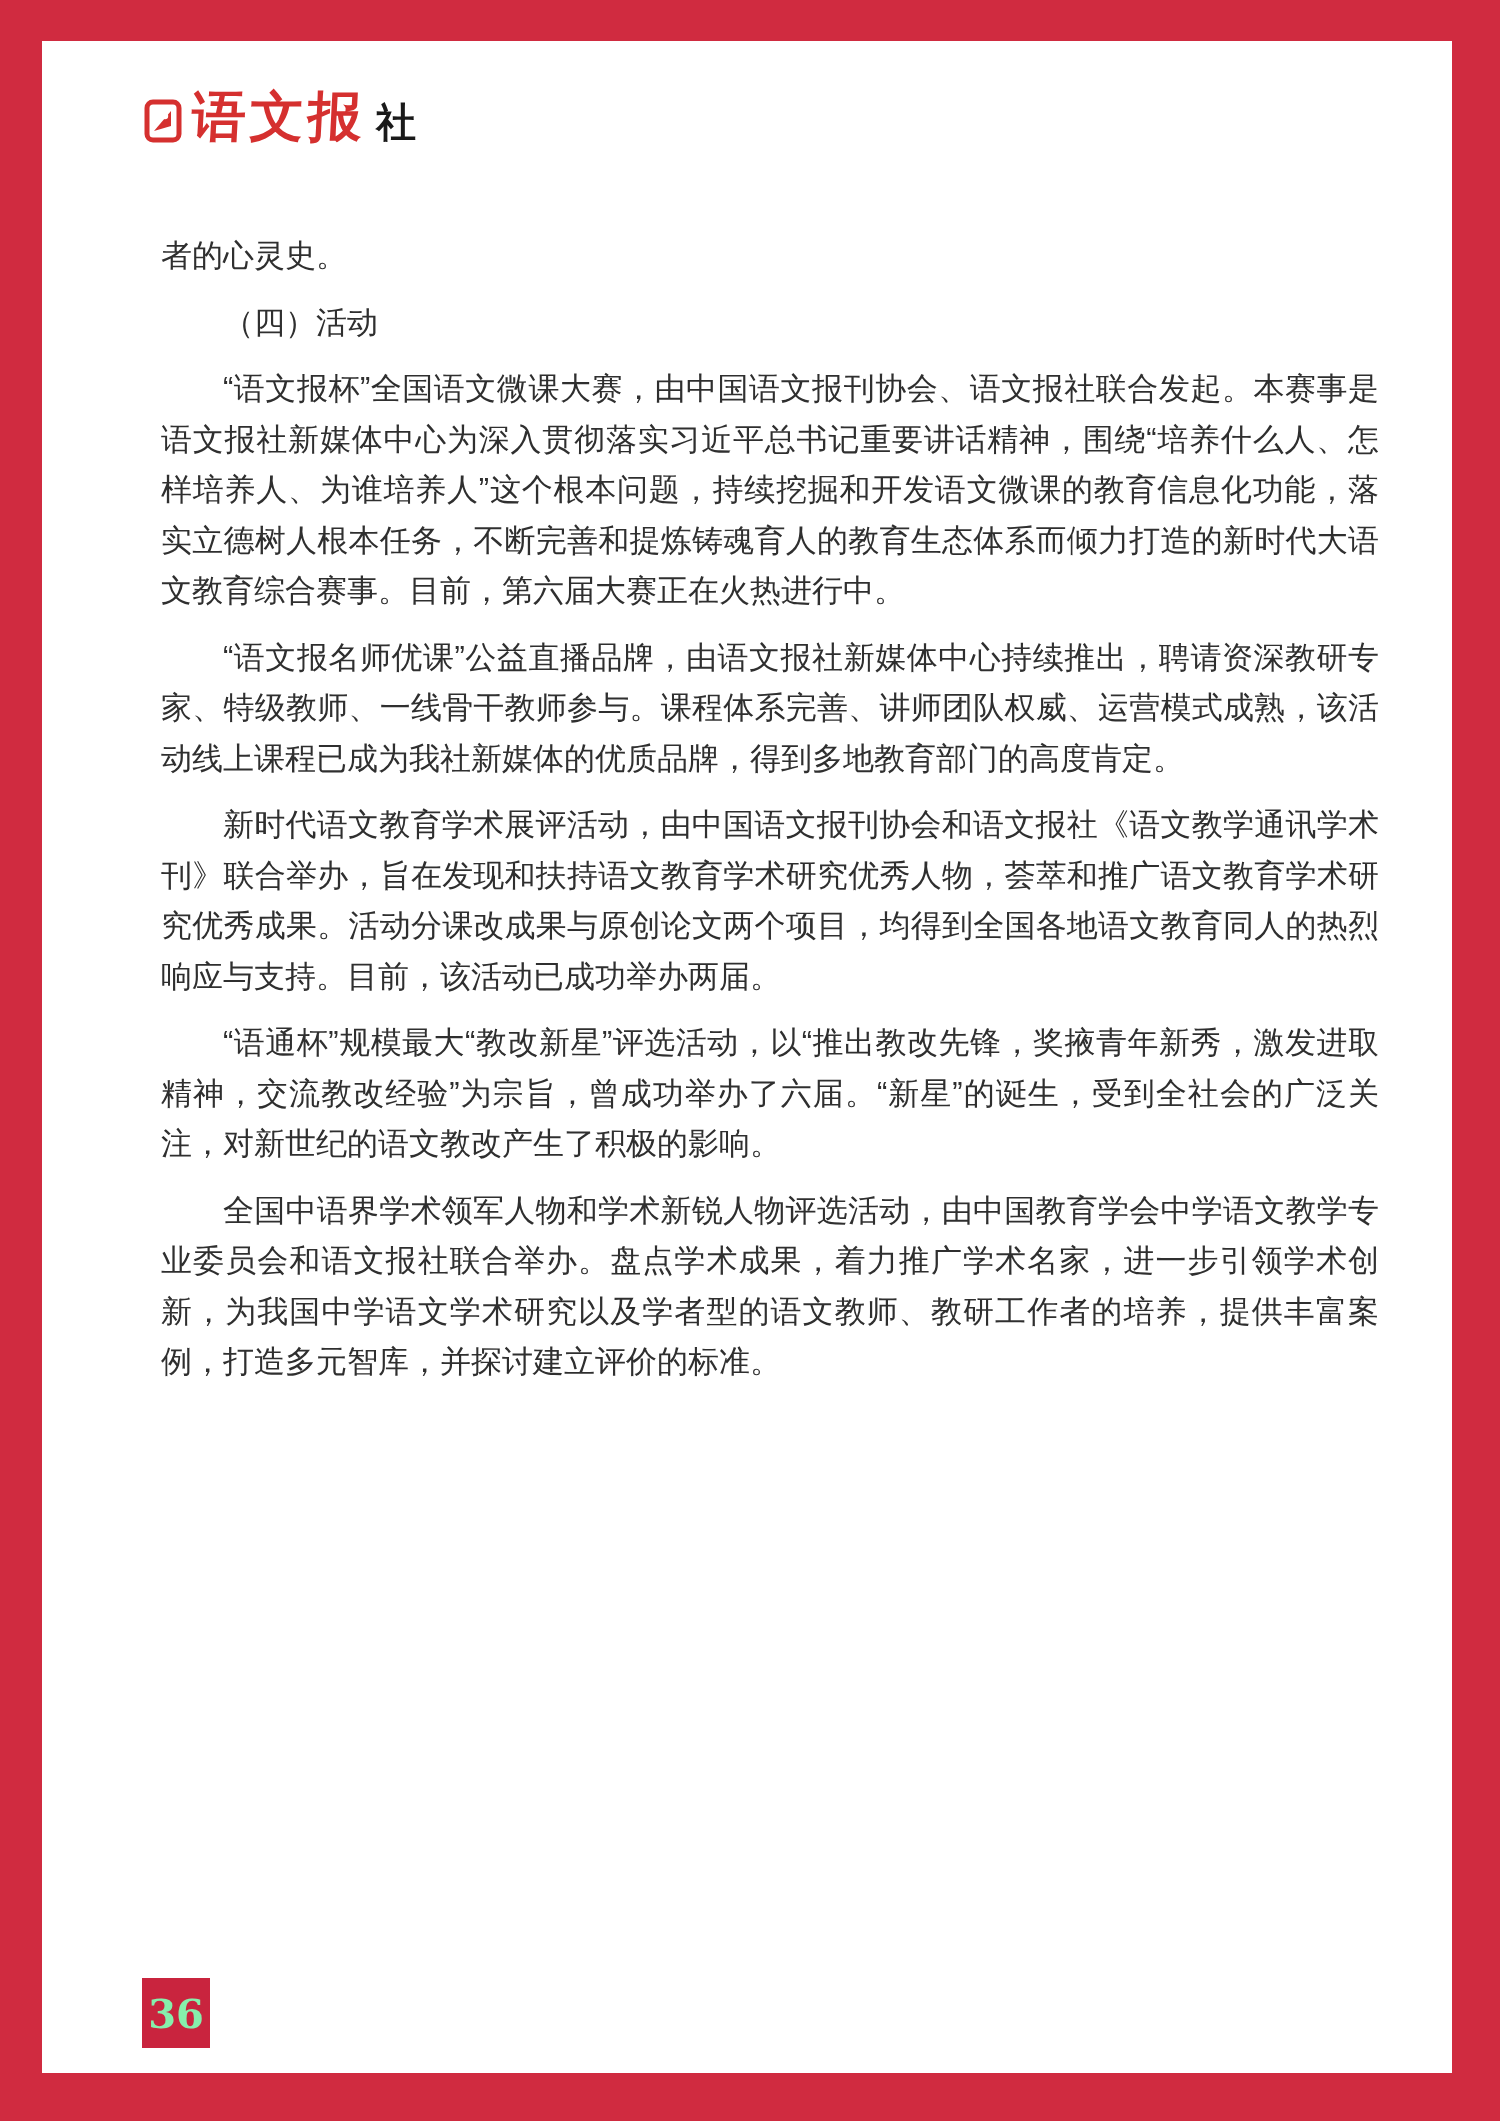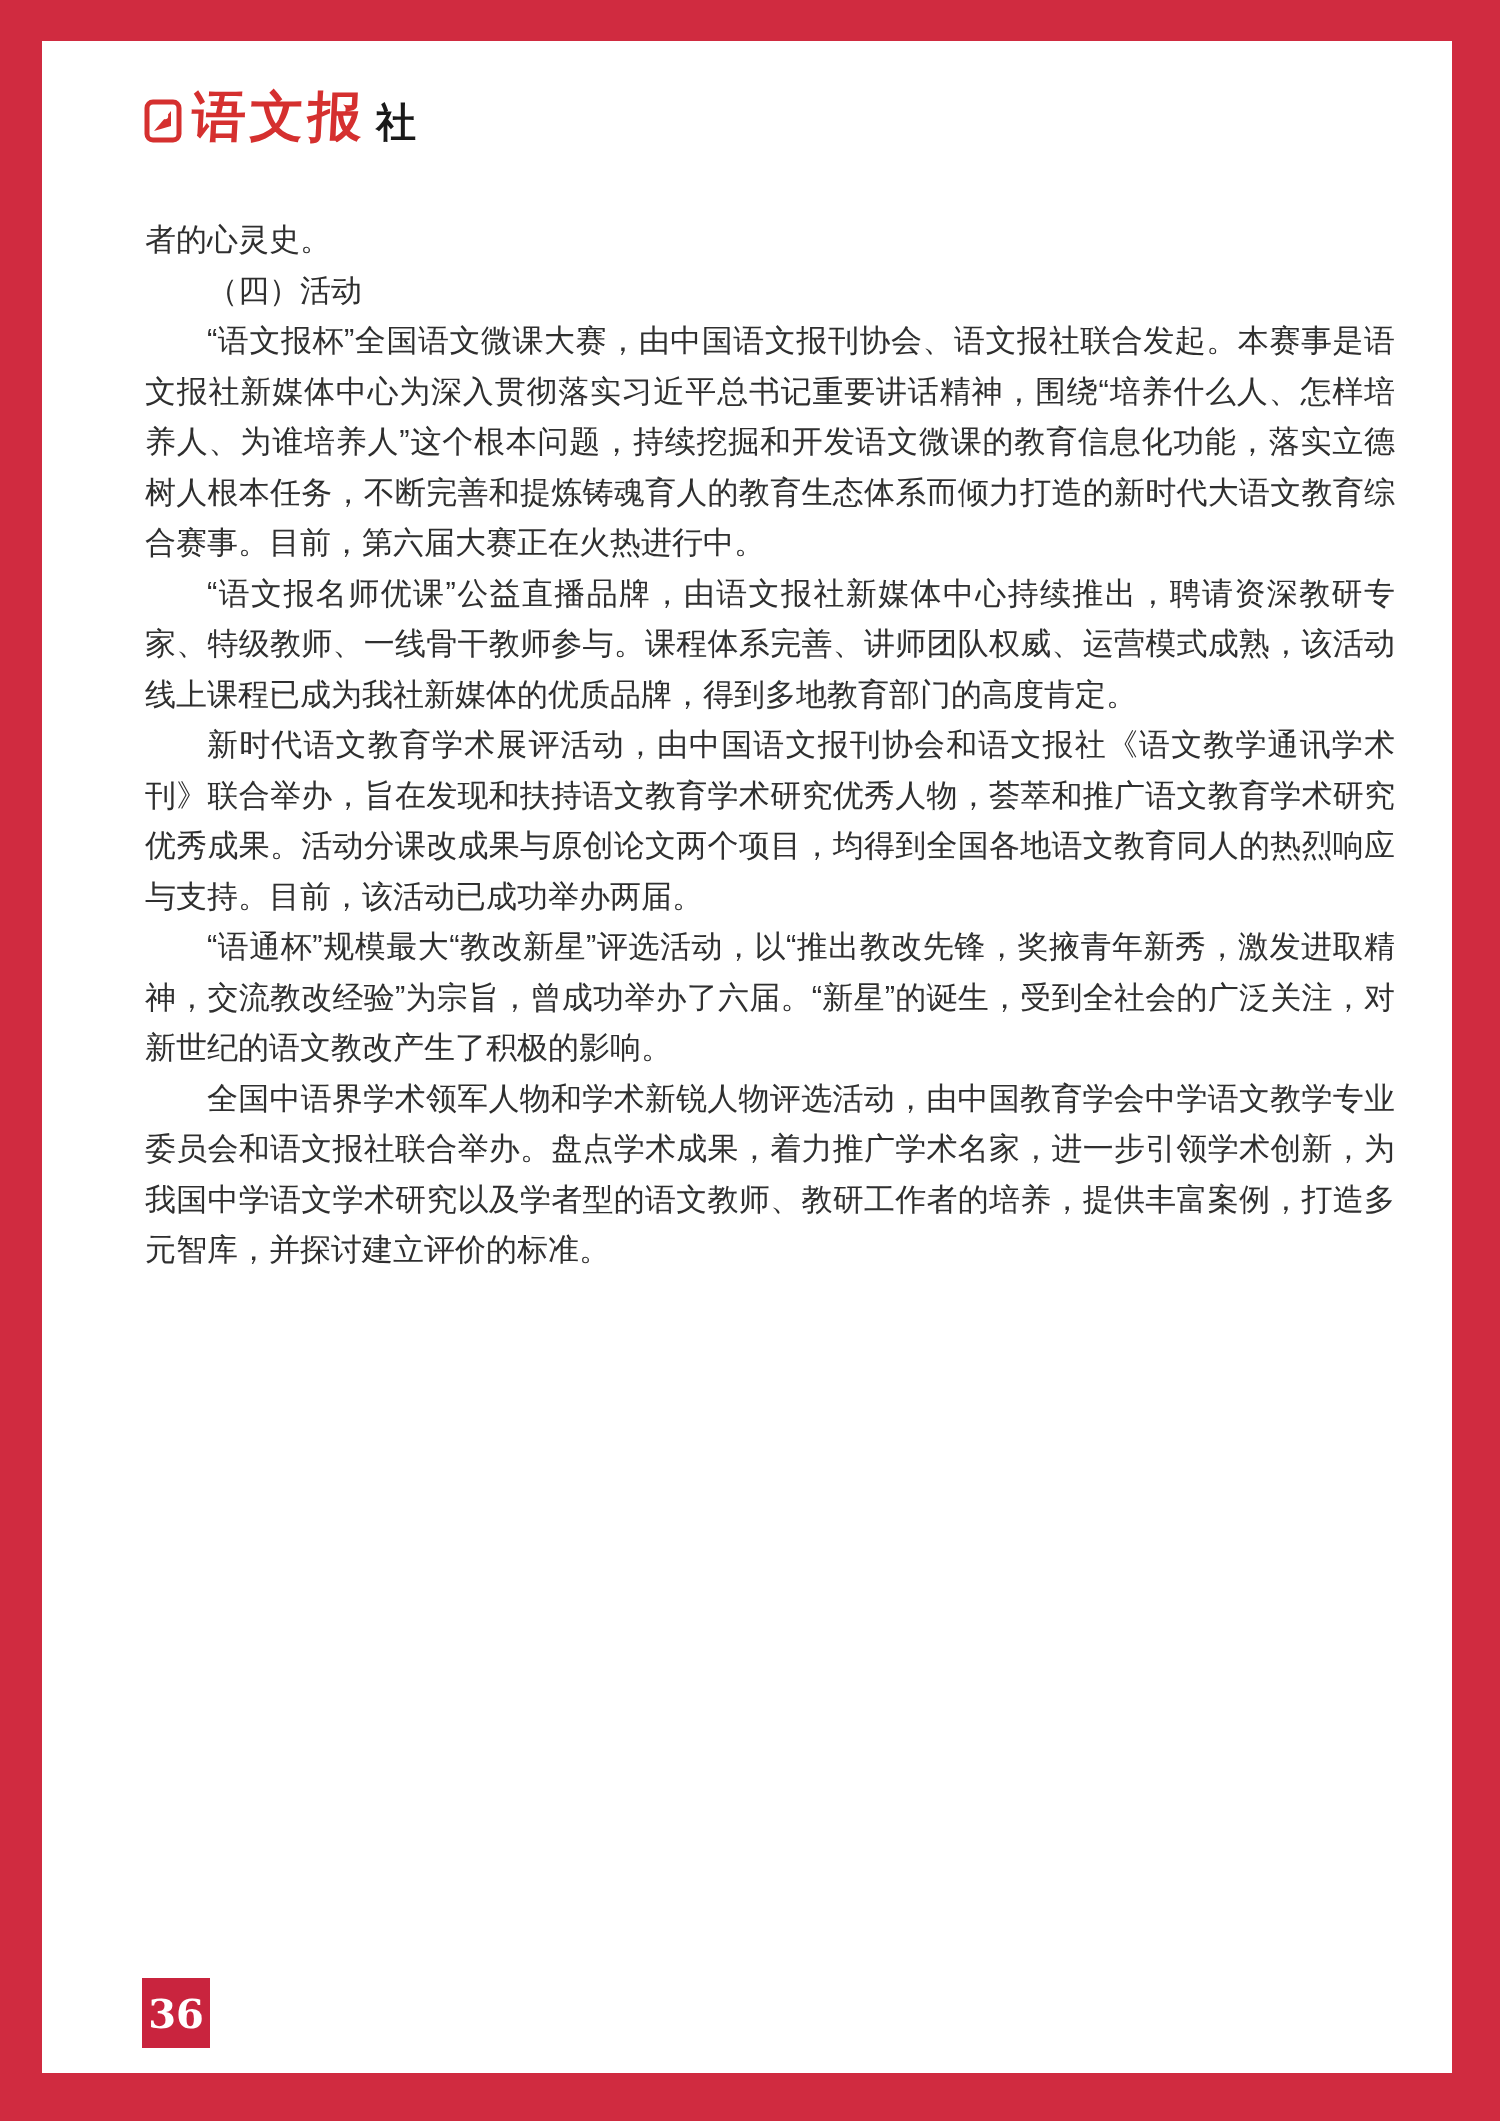--- a/index.html
+++ b/index.html
@@ -58,32 +58,32 @@
   .doc {
     position: absolute;
     left: 103px;
     top: 174px;
     width: 1250px;
     font-size: 31px;
     line-height: 50.5px;
     color: #2f2f2f;
     text-align: justify;
   }
-  .doc p { margin: 0; }
+  .doc p { margin: 16px; }
   .doc p.indent { text-indent: 2em; }
 
   
   .pagenum {
     position: absolute;
     left: 100px;
     top: 1937px;
     width: 68px;
     height: 70px;
     background: #C9243E;
-    color: #ffffff;
+    color: #86efac;
     font-family: "DejaVu Serif", serif;
     font-size: 40px;
     font-weight: bold;
     display: flex;
     align-items: center;
     justify-content: center;
   }
 </style>
 </head>
 <body>

